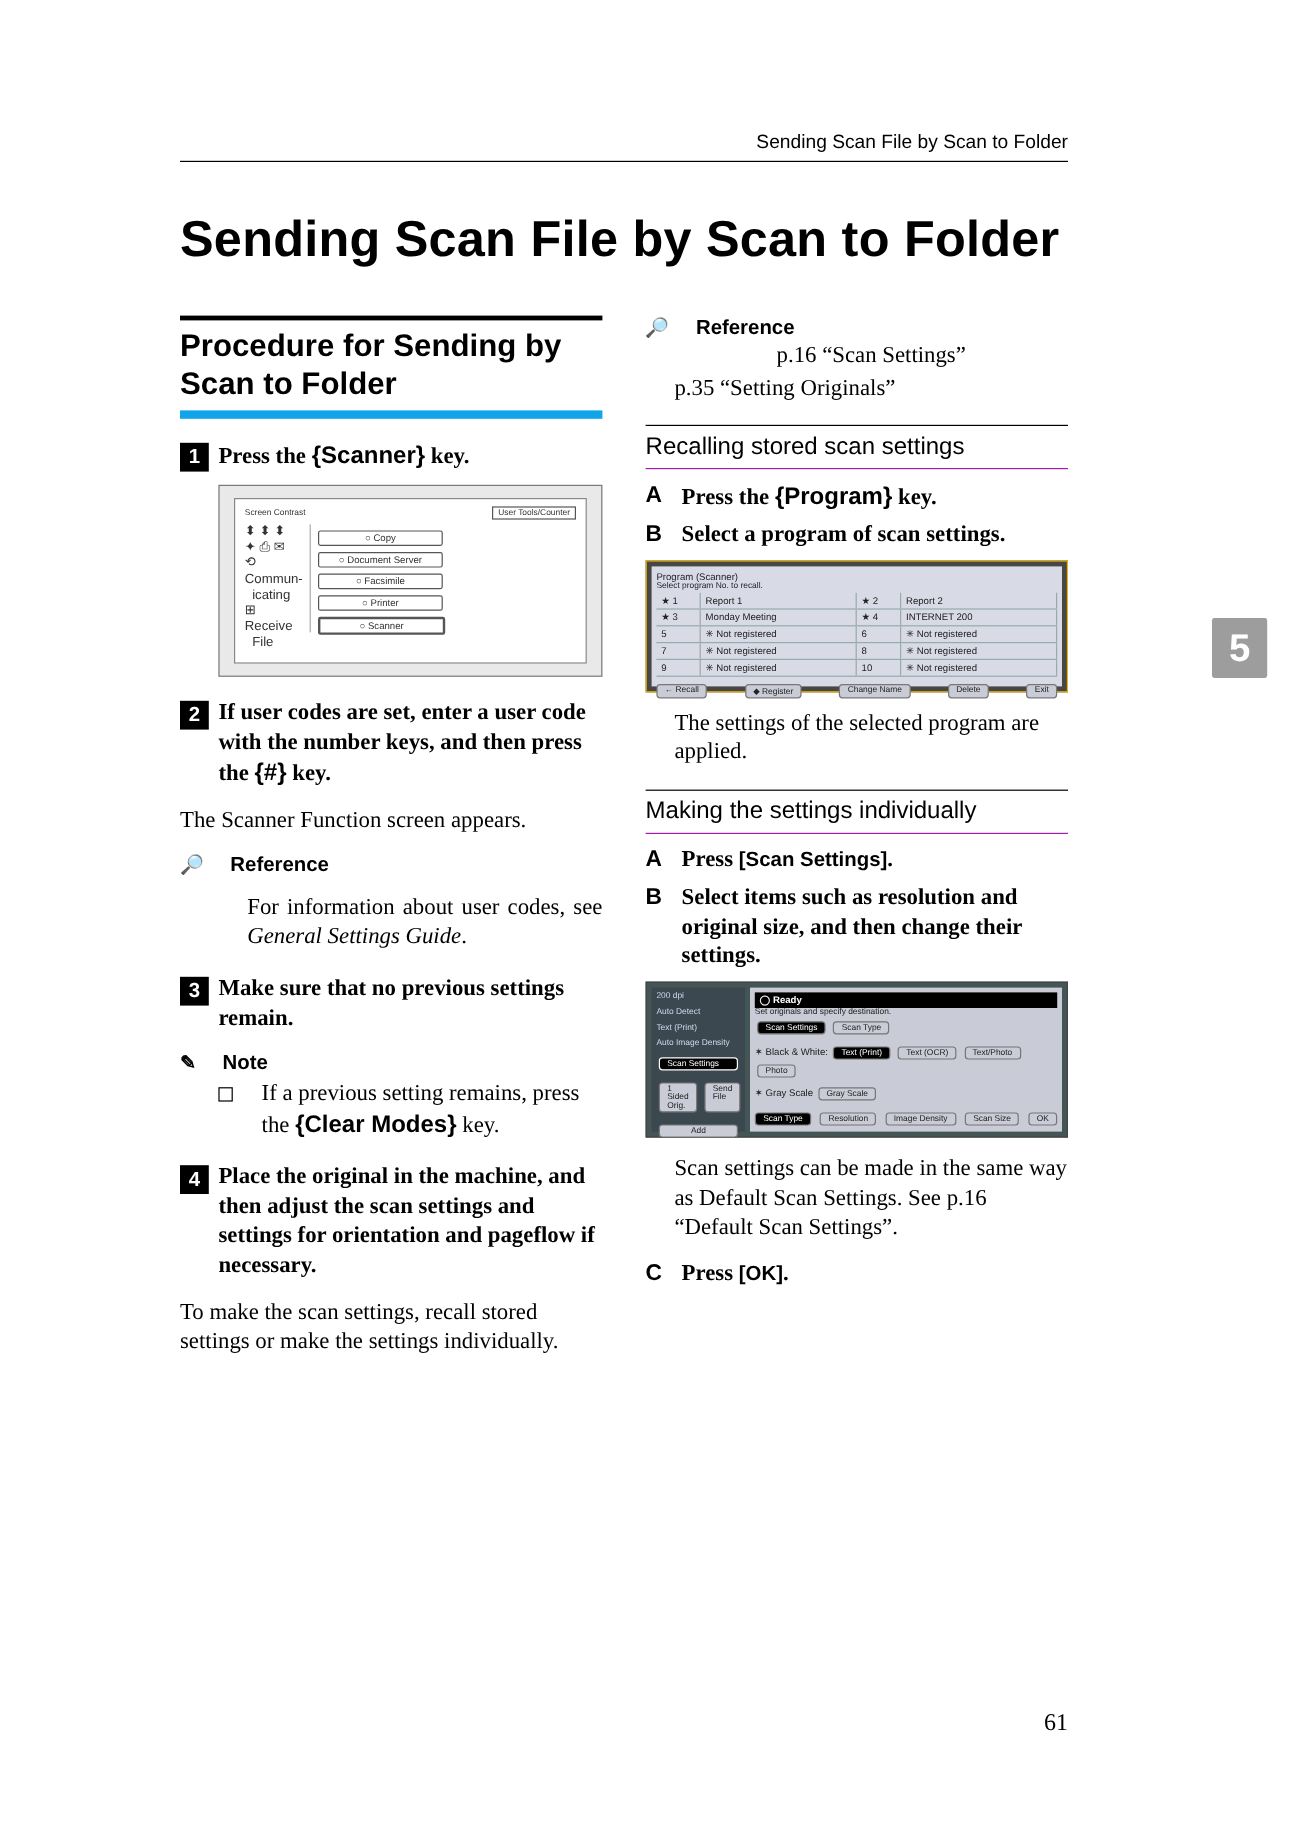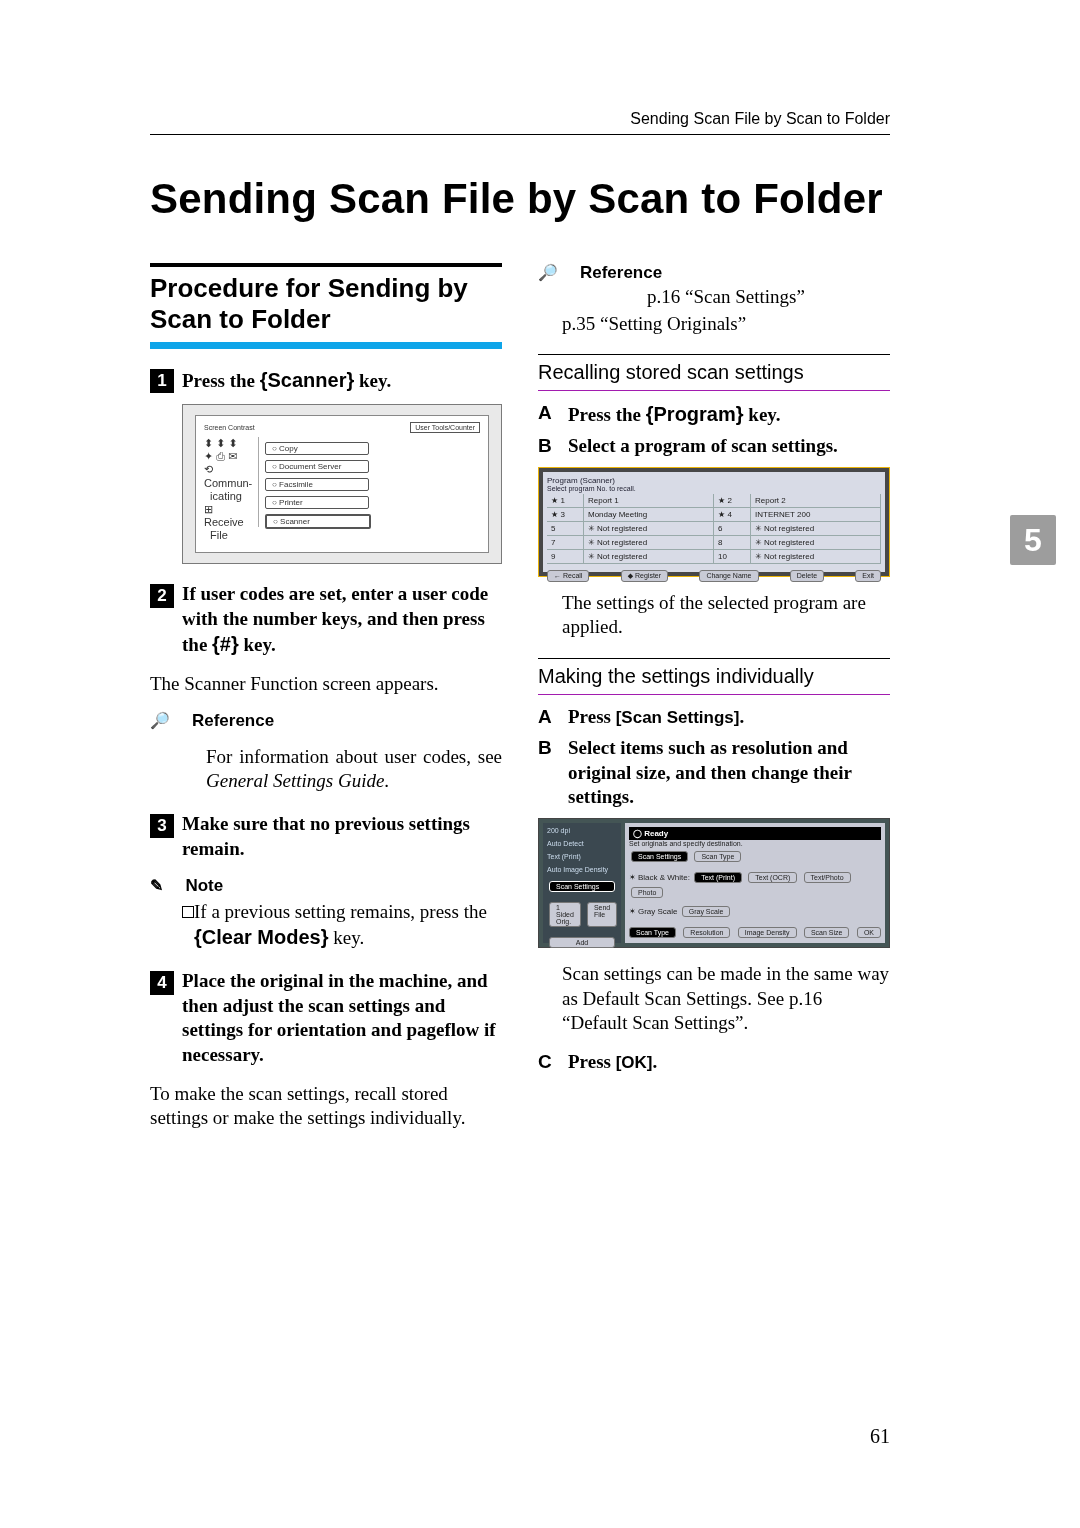--- a/index.html
+++ b/index.html
@@ -110,39 +110,40 @@
   .fig1-icons {
     width:50px; height:90px; border-right:1px solid #aaa;
     font-size:11px; line-height:1.2; padding-right:4px;
   }
   .fig1-btns { flex:1; }
   .fig1-btn {
     border:1px solid #555; border-radius:2px;
     padding:1px 6px; margin:5px 0; font-size:8px;
     background:#fff;
     width: 90px;
+    text-align: center;
   }
   .indent { margin-left: 32px; }
   .refhead {
     font-family: Arial, Helvetica, sans-serif;
     font-weight: 700;
     font-size: 17px;
     display:flex; align-items:center; gap:22px;
     margin: 14px 0 2px 0;
   }
   .ref-icon::before {
     content:"🔎";
     font-size:16px;
   }
   .note-icon::before {
     content:"✎";
     font-size:16px;
   }
   .bullet {
-    display:flex; gap:0;
+    display:flex; gap:24px;
     font-size: 19px;
     line-height:1.3;
     margin: 4px 0 4px 32px;
   }
   .bullet .sq {
     width:10px; height:10px; border:1.5px solid #000; flex:0 0 10px;
     margin-top:6px;
   }
   .subhead {
     font-family: Arial, Helvetica, sans-serif;

